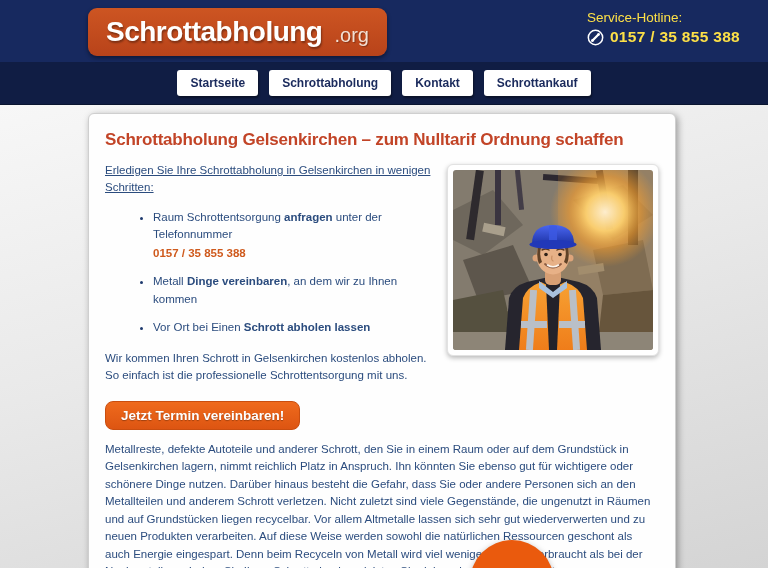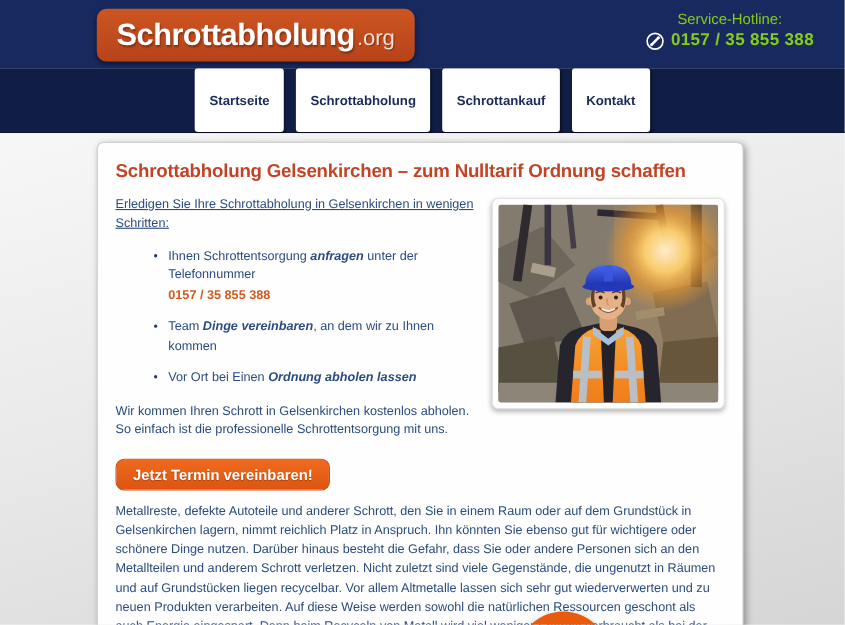--- a/index.html
+++ b/index.html
@@ -28,43 +28,42 @@
     display: flex; align-items: center;
     cursor: pointer;
   }
   .logo-main {
     color: #ffffff; font-weight: bold; font-size: 28px;
     letter-spacing: -0.5px;
     text-shadow: 1px 2px 2px rgba(0,0,0,0.35);
   }
   .logo-suffix {
     color: #f2e0d4; font-size: 20px; font-weight: normal;
-    margin-left: 2px; margin-top: 6px;
+    margin-left: 12px; margin-top: 6px;
     text-shadow: 1px 1px 1px rgba(0,0,0,0.3);
   }
   .hotline {
     position: absolute;
     right: 28px; top: 10px;
-    text-align: center;
-    color: #84cc16;
+    color: #fde047;
   }
   .hotline-label { font-size: 13.5px; }
   .hotline-number-row {
     margin-top: 3px;
     display: flex; align-items: center; justify-content: center; gap: 6px;
   }
   .phone-icon-wrap { width: 17px; height: 17px; display: inline-block; }
   .hotline-number { font-size: 15.5px; font-weight: bold; letter-spacing: 0.3px; cursor: pointer; }
 
   
   .navbar {
-    height: 59px;
+    height: 43px;
     background: #101d44;
     border-bottom: 1px solid #0a1530;
-    display: flex; justify-content: center;
+    display: flex; align-items: center; justify-content: center;
     gap: 11px;
   }
   .nav-btn {
     background: #ffffff;
     color: #1a2a5c;
     font-size: 12px; font-weight: bold;
     padding: 6px 13px;
     border: none;
     border-radius: 3px;
     box-shadow: 1px 2px 2px rgba(0,0,0,0.4);
@@ -136,21 +135,21 @@
     border-radius: 8px;
     color: #ffffff;
     font-size: 13.5px;
     font-weight: bold;
     padding: 6px 15px;
     text-decoration: none;
     cursor: pointer;
     text-shadow: 0 1px 1px rgba(0,0,0,0.3);
   }
   .body1 { clear: both; margin-bottom: 14px; }
-  .body2 b, ul.steps b { color: #2b4c7e; font-style: italic; }
+  .body2 b, ul.steps b { color: #2b4c7e; }
 
   .floating-circle {
     position: absolute;
     left: 470px; top: 435px;   
     width: 84px; height: 84px;
     border-radius: 50%;
     background: #ea5a0d;
     box-shadow: 0 2px 6px rgba(0,0,0,0.3);
     cursor: pointer;
     z-index: 5;
@@ -176,22 +175,22 @@
         </svg>
       </span>
       <span class="hotline-number">0157 / 35 855 388</span>
     </div>
   </div>
 </div>
 
 <nav class="navbar">
   <button class="nav-btn">Startseite</button>
   <button class="nav-btn">Schrottabholung</button>
+  <button class="nav-btn">Kontakt</button>
   <button class="nav-btn">Schrottankauf</button>
-  <button class="nav-btn">Kontakt</button>
 </nav>
 
 <div class="page">
 
   <div class="card">
     <h1>Schrottabholung Gelsenkirchen – zum Nulltarif Ordnung schaffen</h1>
 
     <div class="photo-frame">
       <svg viewBox="0 0 200 180" preserveAspectRatio="none">
         <defs>
@@ -262,28 +261,28 @@
         <path d="M96 56 Q100 54.5 104 56 L104 74 L96 74 Z" fill="#3c59e4" opacity="0.8"></path>
         <ellipse cx="100" cy="74.5" rx="23.5" ry="4.5" fill="#2138b8"></ellipse>
       </svg>
     </div>
 
 
     <p class="steps-intro">Erledigen Sie Ihre Schrottabholung in Gelsenkirchen in wenigen Schritten:</p>
 
     <ul class="steps">
       <li>
-        <span>Ihnen Schrottentsorgung </span><b>anfragen</b><span> unter der Telefonnummer</span>
+        <span>Raum Schrottentsorgung </span><b>anfragen</b><span> unter der Telefonnummer</span>
         <div class="phone-line">0157 / 35 855 388</div>
       </li>
       <li>
-        <span>Team </span><b>Dinge vereinbaren</b><span>, an dem wir zu Ihnen kommen</span>
+        <span>Metall </span><b>Dinge vereinbaren</b><span>, an dem wir zu Ihnen kommen</span>
       </li>
       <li>
-        <span>Vor Ort bei Einen </span><b>Ordnung abholen lassen</b><span></span>
+        <span>Vor Ort bei Einen </span><b>Schrott abholen lassen</b><span></span>
       </li>
     </ul>
 
     <p class="after-bullets">Wir kommen Ihren Schrott in Gelsenkirchen kostenlos abholen. So einfach ist die professionelle Schrottentsorgung mit uns.</p>
 
     <a class="cta-button">Jetzt Termin vereinbaren!</a>
 
     <p class="body1">Metallreste, defekte Autoteile und anderer Schrott, den Sie in einem Raum oder auf dem Grundstück in Gelsenkirchen lagern, nimmt reichlich Platz in Anspruch. Ihn könnten Sie ebenso gut für wichtigere oder schönere Dinge nutzen. Darüber hinaus besteht die Gefahr, dass Sie oder andere Personen sich an den Metallteilen und anderem Schrott verletzen. Nicht zuletzt sind viele Gegenstände, die ungenutzt in Räumen und auf Grundstücken liegen recycelbar. Vor allem Altmetalle lassen sich sehr gut wiederverwerten und zu neuen Produkten verarbeiten. Auf diese Weise werden sowohl die natürlichen Ressourcen geschont als auch Energie eingespart. Denn beim Recyceln von Metall wird viel weniger Energie verbraucht als bei der Neuherstellung. Indem Sie Ihren Schrott abgeben, leisten Sie daher einen wichtigen Beitrag zum Umweltschutz.</p>
 
   </div>

